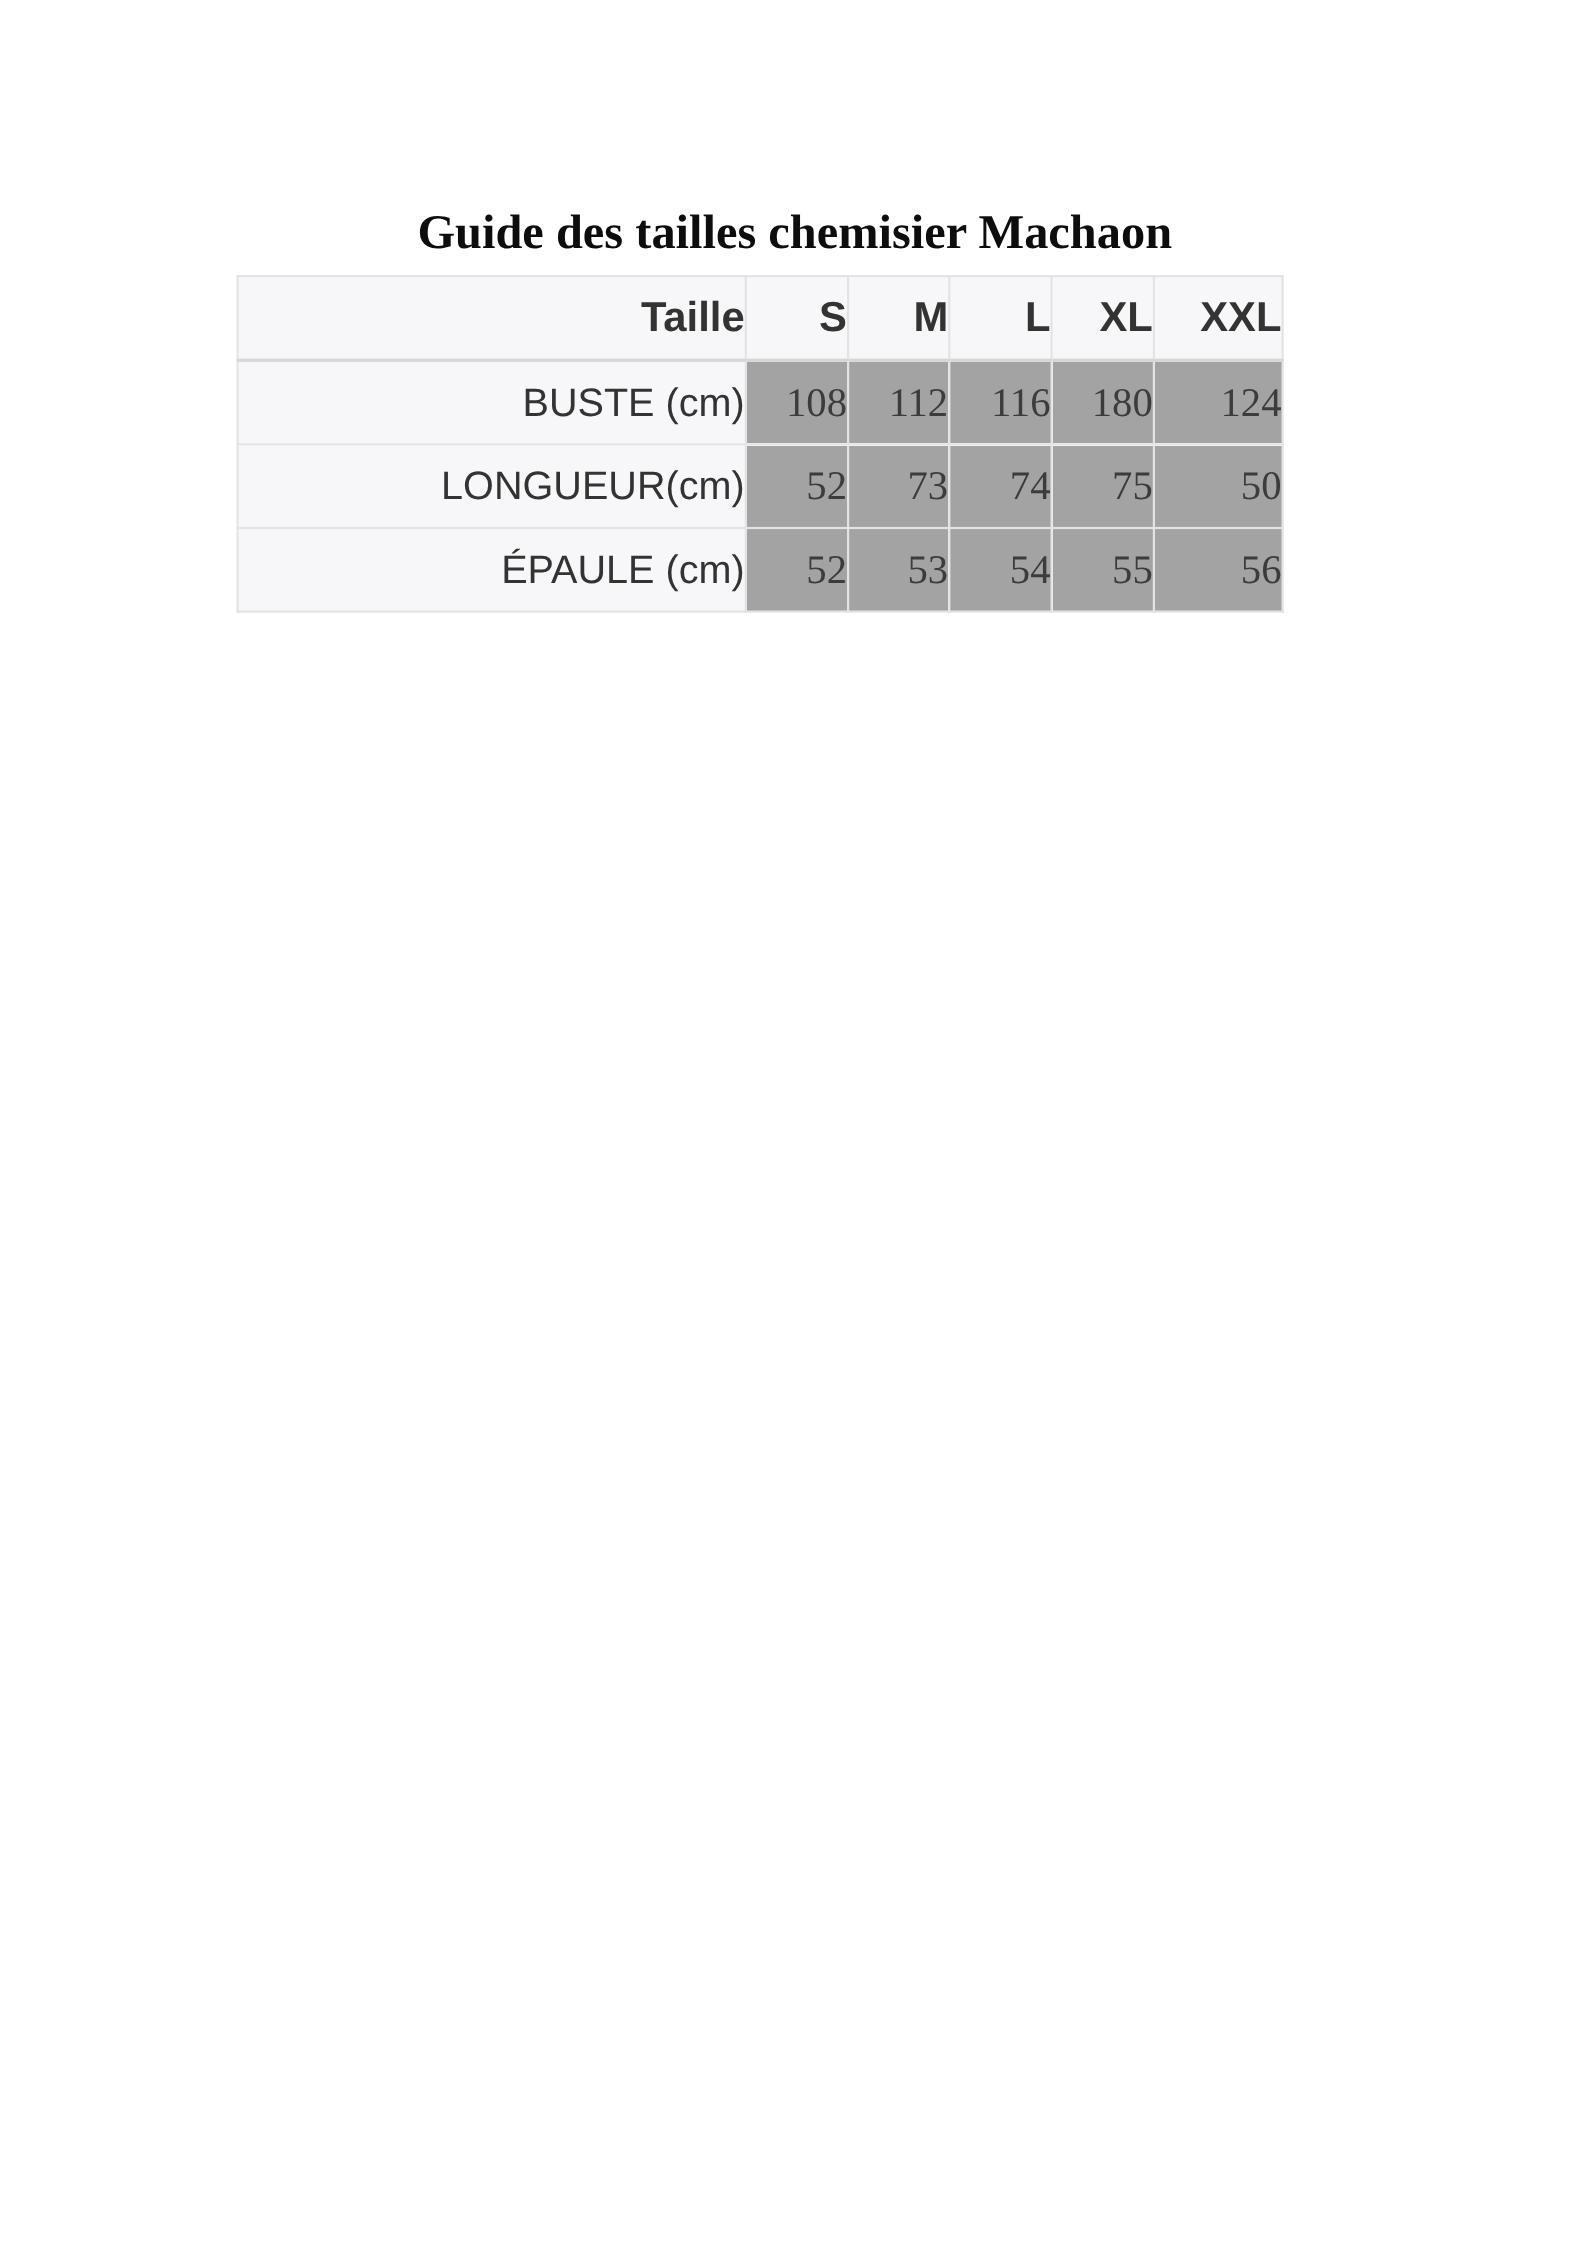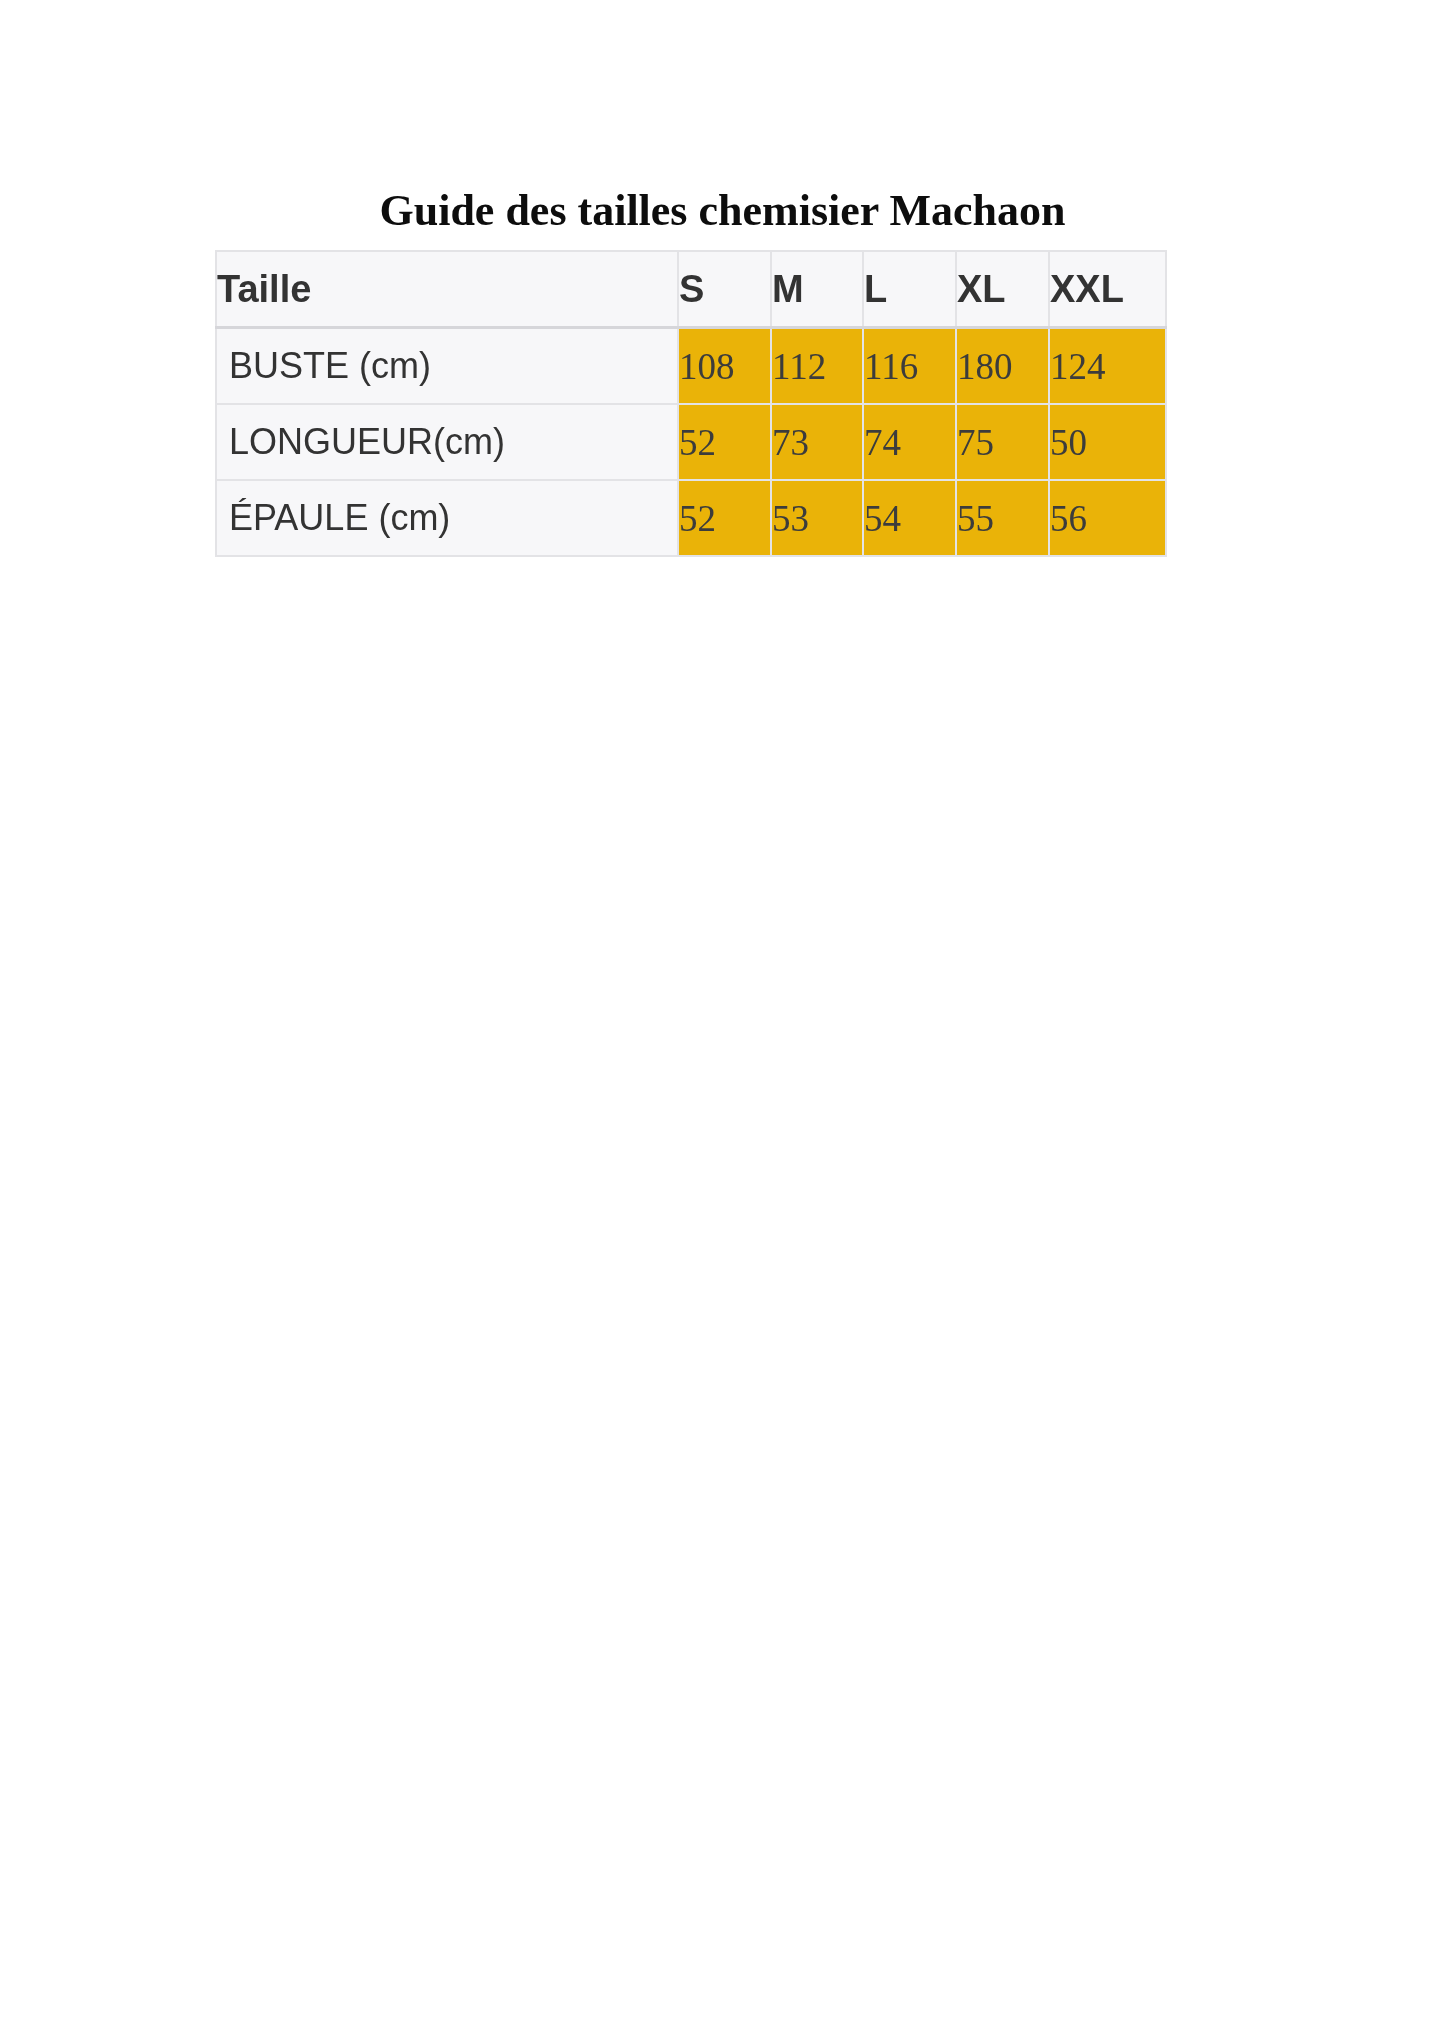--- a/index.html
+++ b/index.html
@@ -34,21 +34,21 @@
     left: 215px;
     top: 250px;
     width: 950px;
     border-collapse: collapse;
     table-layout: fixed;
   }
 
   table.size-table th,
   table.size-table td {
     border: 2px solid #e3e3e6;
-    text-align: left;
+    text-align: right;
     vertical-align: middle;
     height: 74px;
     padding: 0;
     overflow: hidden;
   }
 
   table.size-table thead th {
     background: #f7f7f9;
     font-family: "Liberation Sans", sans-serif;
     font-weight: 700;
@@ -60,21 +60,21 @@
   table.size-table td.row-label {
     background: #f7f7f9;
     font-family: "Liberation Sans", sans-serif;
     font-weight: 400;
     font-size: 36px;
     color: #333333;
     padding-left: 12px;
   }
 
   table.size-table td.value-cell {
-    background: #eab308;
+    background: #a3a3a3;
     font-family: "Liberation Serif", serif;
     font-weight: 400;
     font-size: 37px;
     color: #3c3c3c;
   }
 </style>
 </head>
 <body>
 
 <div class="page-title">Guide des tailles chemisier Machaon</div>

